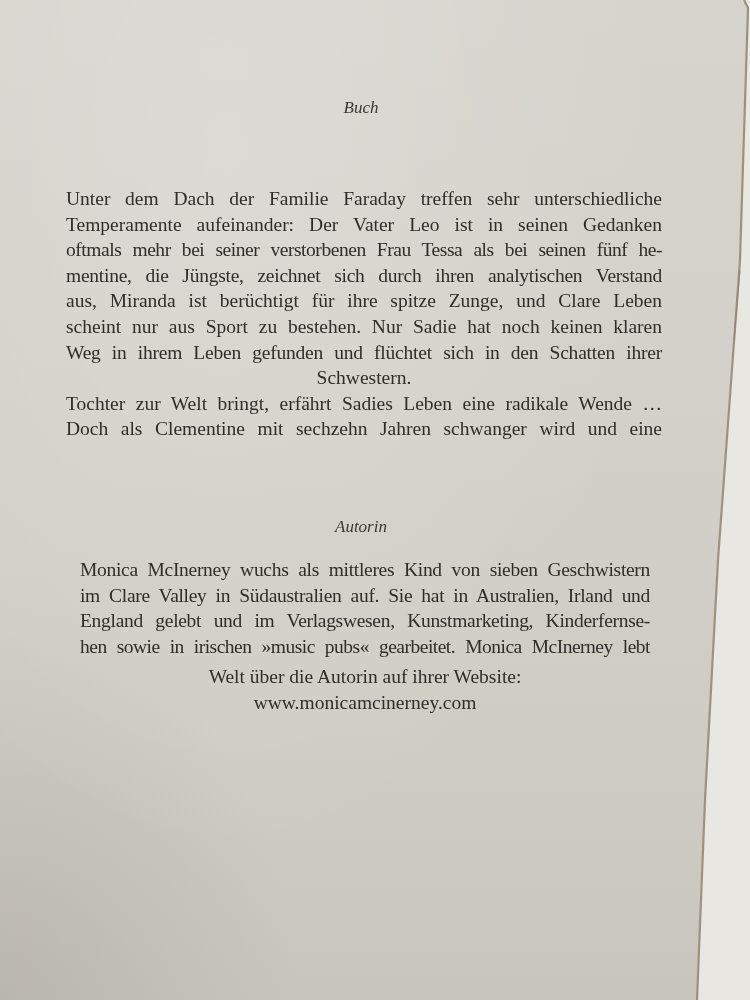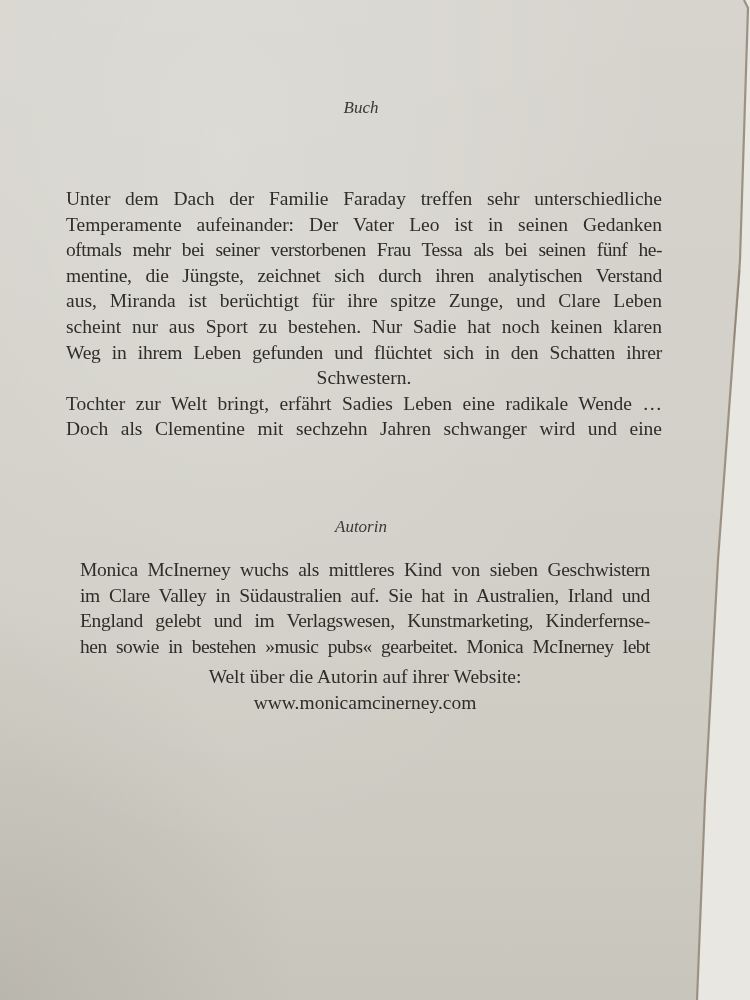--- a/index.html
+++ b/index.html
@@ -96,21 +96,21 @@
         <span class="line">Tochter zur Welt bringt, erfährt Sadies Leben eine radikale Wende …</span>
         <span class="line">Doch als Clementine mit sechzehn Jahren schwanger wird und eine</span>
       </div>
 
       <div class="section-title" style="top:482px;margin-top:32px;">Autorin</div>
 
       <div class="para" style="top:557px; left:14px; width:570px;">
         <span class="line" style="letter-spacing:-0.3px;">Monica McInerney wuchs als mittleres Kind von sieben Geschwistern</span>
         <span class="line" style="letter-spacing:-0.3px;">im Clare Valley in Südaustralien auf. Sie hat in Australien, Irland und</span>
         <span class="line" style="letter-spacing:-0.3px;">England gelebt und im Verlagswesen, Kunstmarketing, Kinderfernse-</span>
-        <span class="line" style="letter-spacing:-0.5px;">hen sowie in bestehen »music pubs« gearbeitet. Monica McInerney lebt</span>
+        <span class="line" style="letter-spacing:-0.5px;">hen sowie in irischen »music pubs« gearbeitet. Monica McInerney lebt</span>
       </div>
 
       <div class="para" style="top:664px; left:14px; width:570px;">
         <span class="line center">Welt über die Autorin auf ihrer Website:</span>
         <span class="line center">www.monicamcinerney.com</span>
       </div>
     </div>
   </div>
 
   <svg class="page-edge" width="750" height="1000" viewBox="0 0 750 1000">

